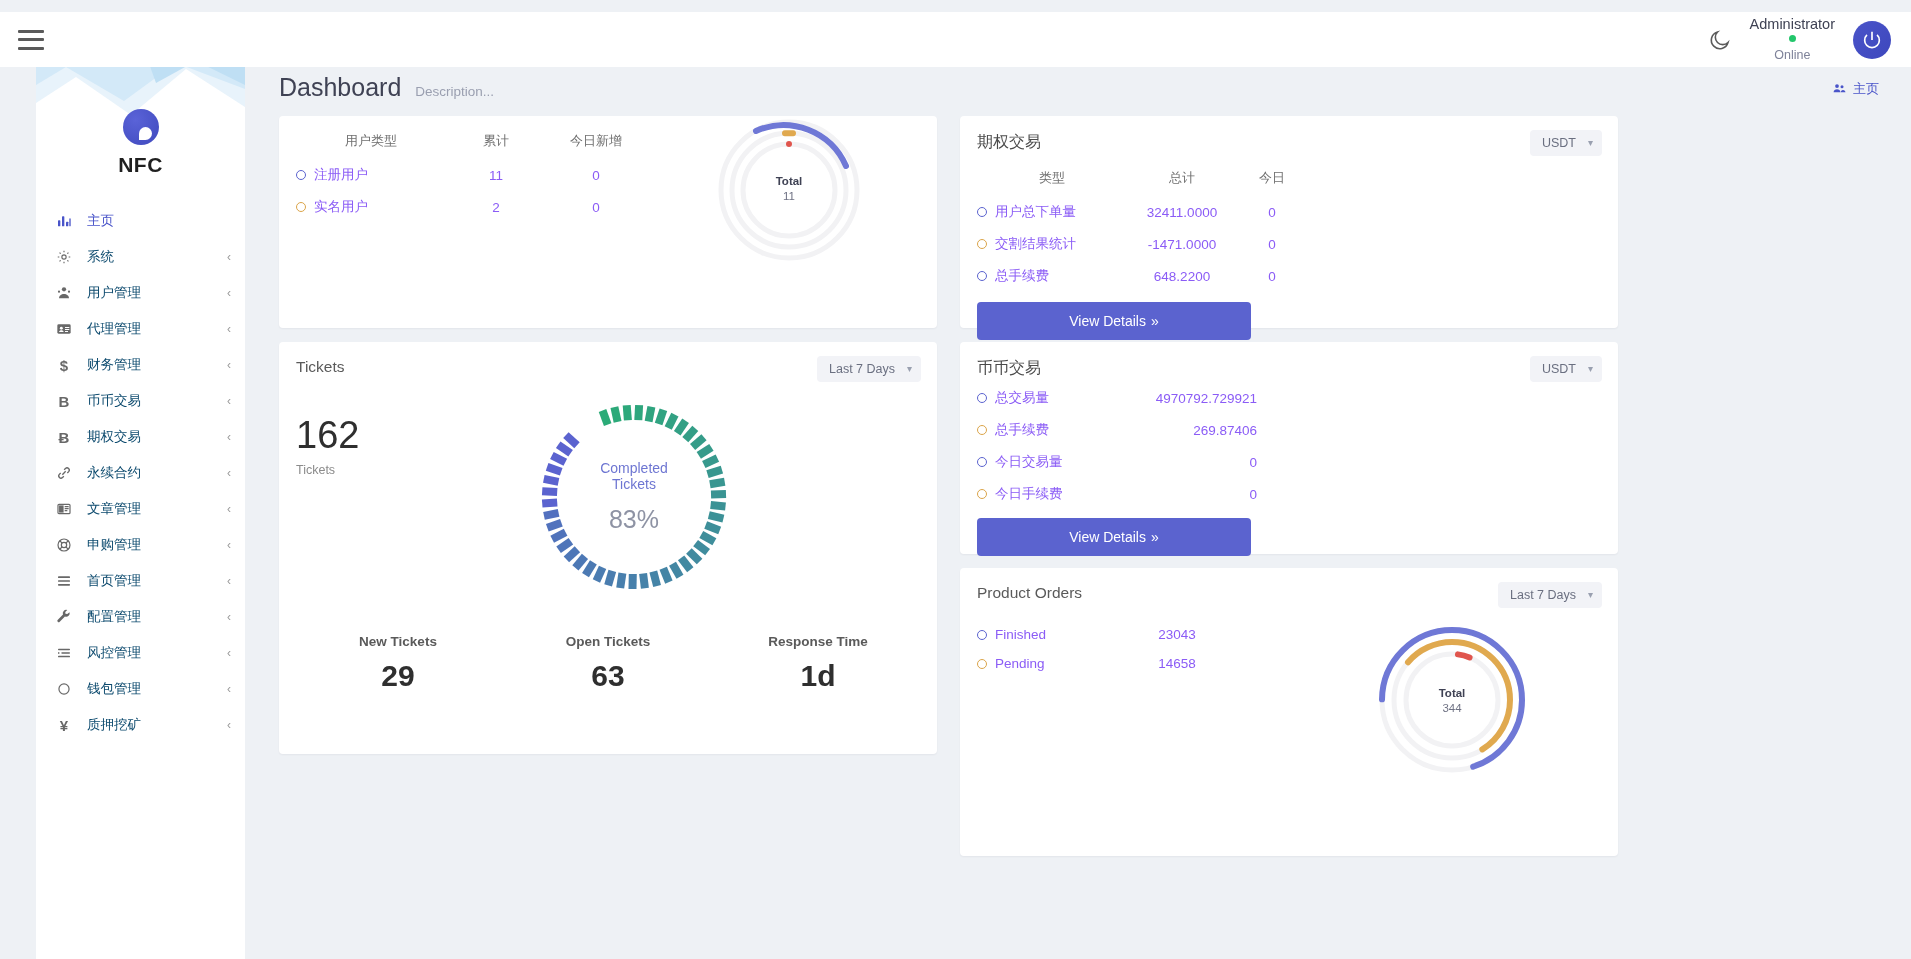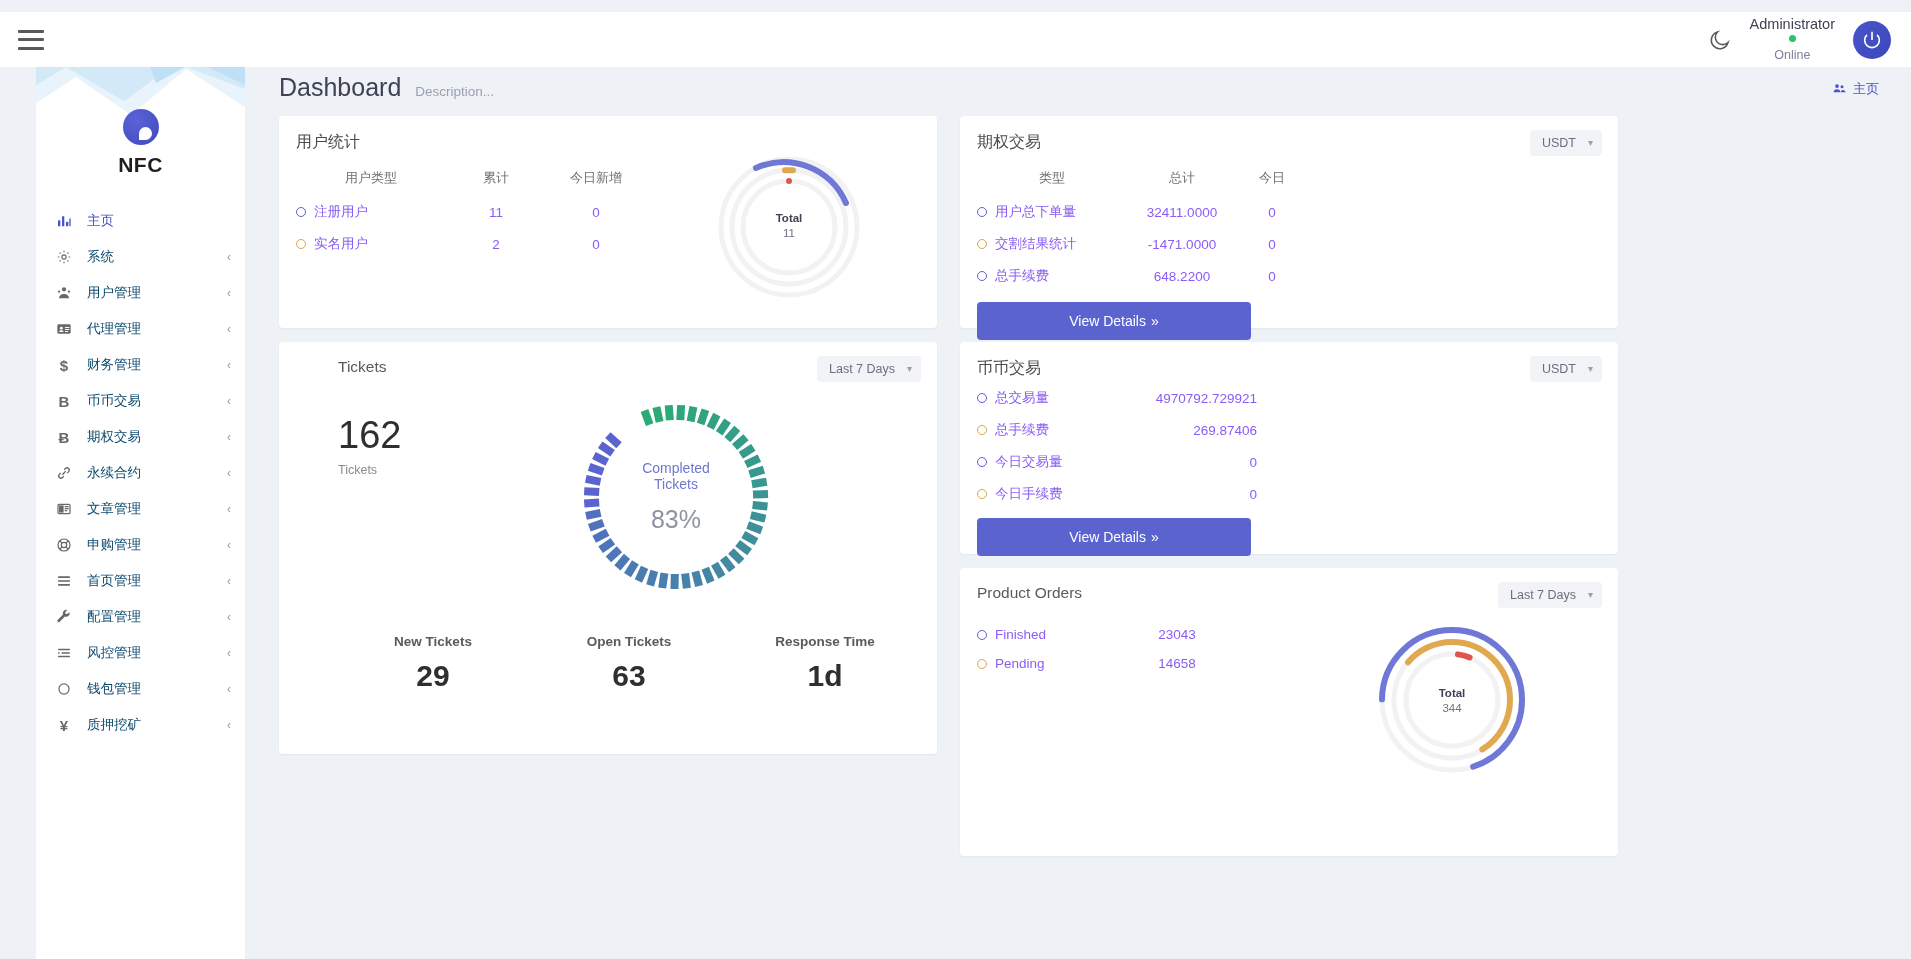--- a/index.html
+++ b/index.html
@@ -383,21 +383,20 @@
         <path d="M2.5 18c0-3 2.6-5 5.5-5s5.5 2 5.5 5z"></path>
           <path d="M14 18c0-2.3 1.4-3.8 3.6-3.8S21.5 15.7 21.5 18z"></path>
       </svg>
       <span>主页</span>
     </div>
   </div>
 
   <div class="grid">
 
     <div class="card" style="height:212px;">
-      <div class="card-title">用户统计</div>
       <div style="display:flex;align-items:flex-start;">
         <table class="stat-table" style="width:350px;margin-left:17px;margin-top:2px;">
           <thead>
               <tr>
             <th style="width:150px;">用户类型</th>
             <th style="width:100px;">累计</th>
             <th style="width:100px;">今日新增</th>
           </tr>
             </thead>
           <tbody>
@@ -460,21 +459,21 @@
             <td>648.2200</td>
             <td>0</td>
           </tr>
         </tbody>
       </table>
       <button class="btn-primary" style="width:274px;margin-left:17px;margin-top:10px;">
         <span>View Details</span><span class="chev">»</span>
       </button>
     </div>
 
-    <div class="card" style="height:412px;padding-left:42px;">
+    <div class="card" style="height:412px;">
       <div class="card-title card-title-en">Tickets</div>
       <div class="select-pill">
         <span>Last 7 Days</span>
         <span class="caret">▾</span>
       </div>
       <div style="display:flex;align-items:flex-start;">
         <div style="padding:40px 0 0 17px;width:230px;">
           <div class="big-num">162</div>
           <div class="sub-lbl">Tickets</div>
         </div>

